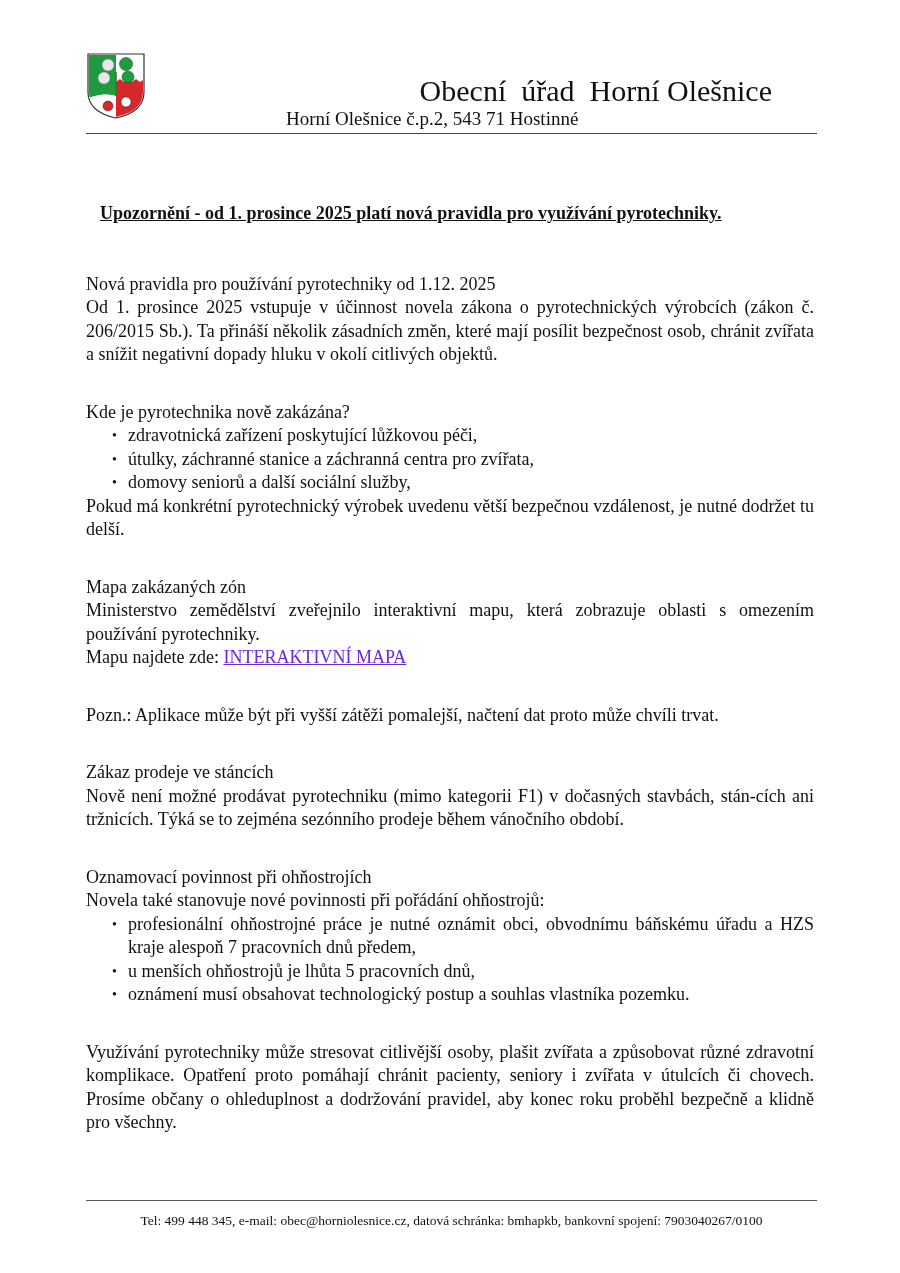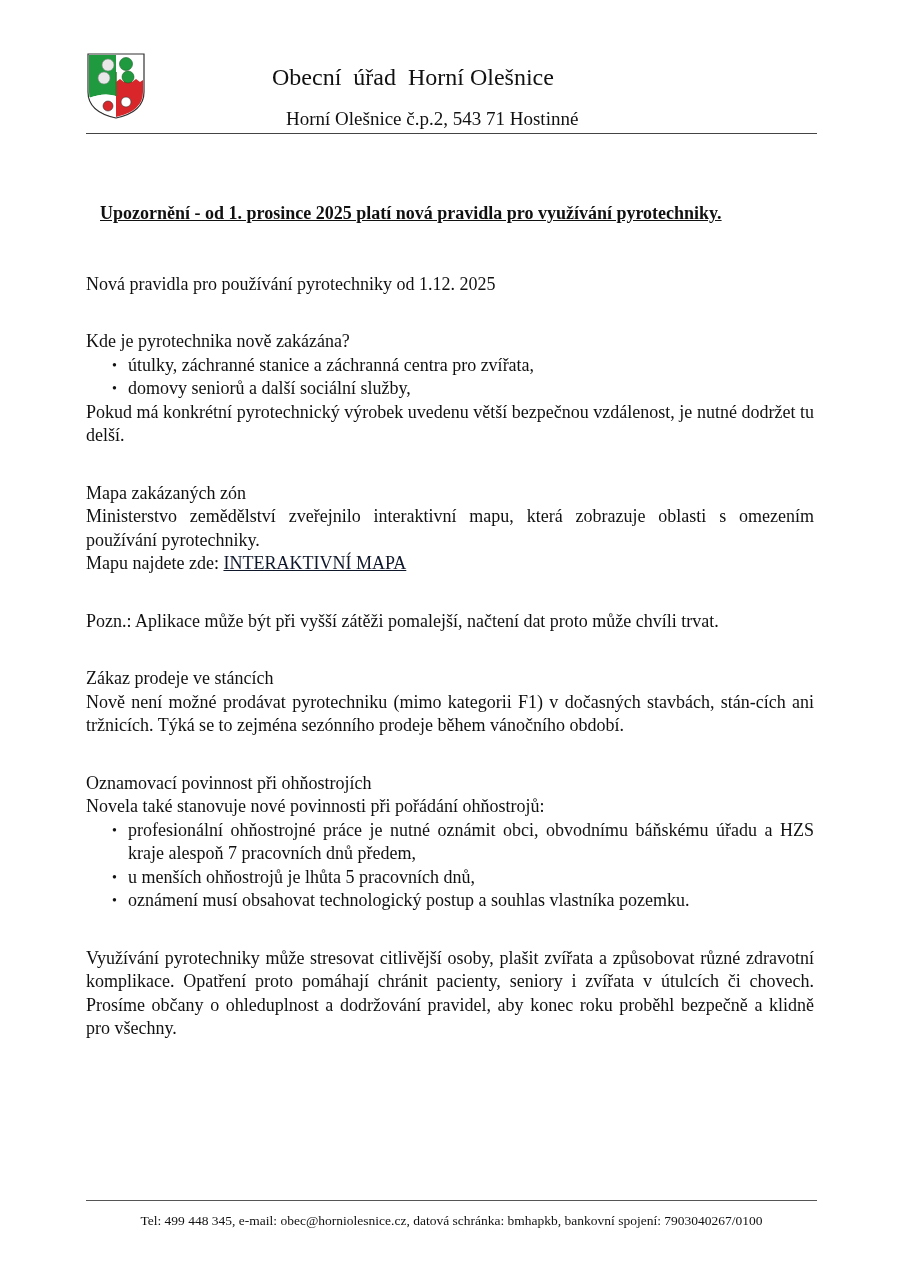--- a/index.html
+++ b/index.html
@@ -3,38 +3,38 @@
   <meta charset="utf-8">
   <style>
     html, body { margin: 0; padding: 0; background: #ffffff; }
     body {
       width: 900px; height: 1273px; position: relative; overflow: hidden;
       font-family: "Liberation Serif", serif; color: #111;
     }
     .letterhead { position: absolute; left: 86px; top: 52px; width: 730px; height: 82px; }
     .crest { position: absolute; left: 0; top: 0; width: 60px; height: 68px; }
     .org-name {
-      position: absolute; left: 186px; top: 8px; width: 500px;
-      font-size: 24px; line-height: 34px; white-space: pre;
+      position: absolute; left: 186px; top: 22px; width: 500px;
+      font-size: 30px; line-height: 34px; white-space: pre; text-align: right;
     }
     .org-address {
       position: absolute; left: 200px; top: 56px; font-size: 19px; line-height: 22px; white-space: pre;
     }
     .head-rule { position: absolute; left: 86px; top: 133px; width: 731px; height: 0; border-top: 1.5px solid #444; }
 
     .content { position: absolute; left: 86px; top: 188px; width: 728px; font-size: 18px; line-height: 23.5px; }
     .notice { font-weight: bold; text-decoration: underline; margin: 14px; }
     h2 { font-size: 18px; font-weight: normal; margin: 0; line-height: 23.5px; }
     p { margin: 0; text-align: justify; }
     .sect { margin-top: 34px; }
     .sect.first { margin-top: 47px; }
     ul { margin: 0; padding-left: 0; list-style: none; }
     ul li { position: relative; padding-left: 42px; text-align: justify; }
     ul li::before { content: "\2022"; position: absolute; left: 26px; top: 0; font-size: 14px; }
-    a.map-link { color: #0f172a; text-decoration: underline; font-family: Liberation Serif, serif; }
+    a.map-link { color: #6d28d9; text-decoration: underline; font-family: Liberation Serif, serif; }
 
     .foot-rule { position: absolute; left: 86px; top: 1200px; width: 731px; height: 0; border-top: 1.5px solid #555; }
     .footer {
       position: absolute; left: 86px; top: 1212px; width: 731px; text-align: center;
       font-size: 13.5px; line-height: 18px;
     }
   </style>
 </head>
 <body>
 
@@ -56,25 +56,27 @@
   <div class="org-name">Obecní  úřad  Horní Olešnice</div>
   <div class="org-address">Horní Olešnice č.p.2, 543 71 Hostinné</div>
 </div>
 <div class="head-rule"></div>
 
 <div class="content">
   <p class="notice">Upozornění - od 1. prosince 2025 platí nová pravidla pro využívání pyrotechniky.</p>
 
   <div class="sect first">
     <h2>Nová pravidla pro používání pyrotechniky od 1.12. 2025</h2>
+    <p>Od 1. prosince 2025 vstupuje v účinnost novela zákona o pyrotechnických výrobcích (zákon č. 206/2015 Sb.). Ta přináší několik zásadních změn, které mají posílit bezpečnost osob, chránit zvířata a snížit negativní dopady hluku v okolí citlivých objektů.</p>
   </div>
 
   <div class="sect">
     <h2>Kde je pyrotechnika nově zakázána?</h2>
     <ul>
+      <li>zdravotnická zařízení poskytující lůžkovou péči,</li>
       <li>útulky, záchranné stanice a záchranná centra pro zvířata,</li>
       <li>domovy seniorů a další sociální služby,</li>
     </ul>
     <p>Pokud má konkrétní pyrotechnický výrobek uvedenu větší bezpečnou vzdálenost, je nutné dodržet tu delší.</p>
   </div>
 
   <div class="sect">
     <h2>Mapa zakázaných zón</h2>
     <p>Ministerstvo zemědělství zveřejnilo interaktivní mapu, která zobrazuje oblasti s omezením používání pyrotechniky.</p>
     <p><span>Mapu najdete zde: </span><a class="map-link" href="#">INTERAKTIVNÍ MAPA</a></p>

